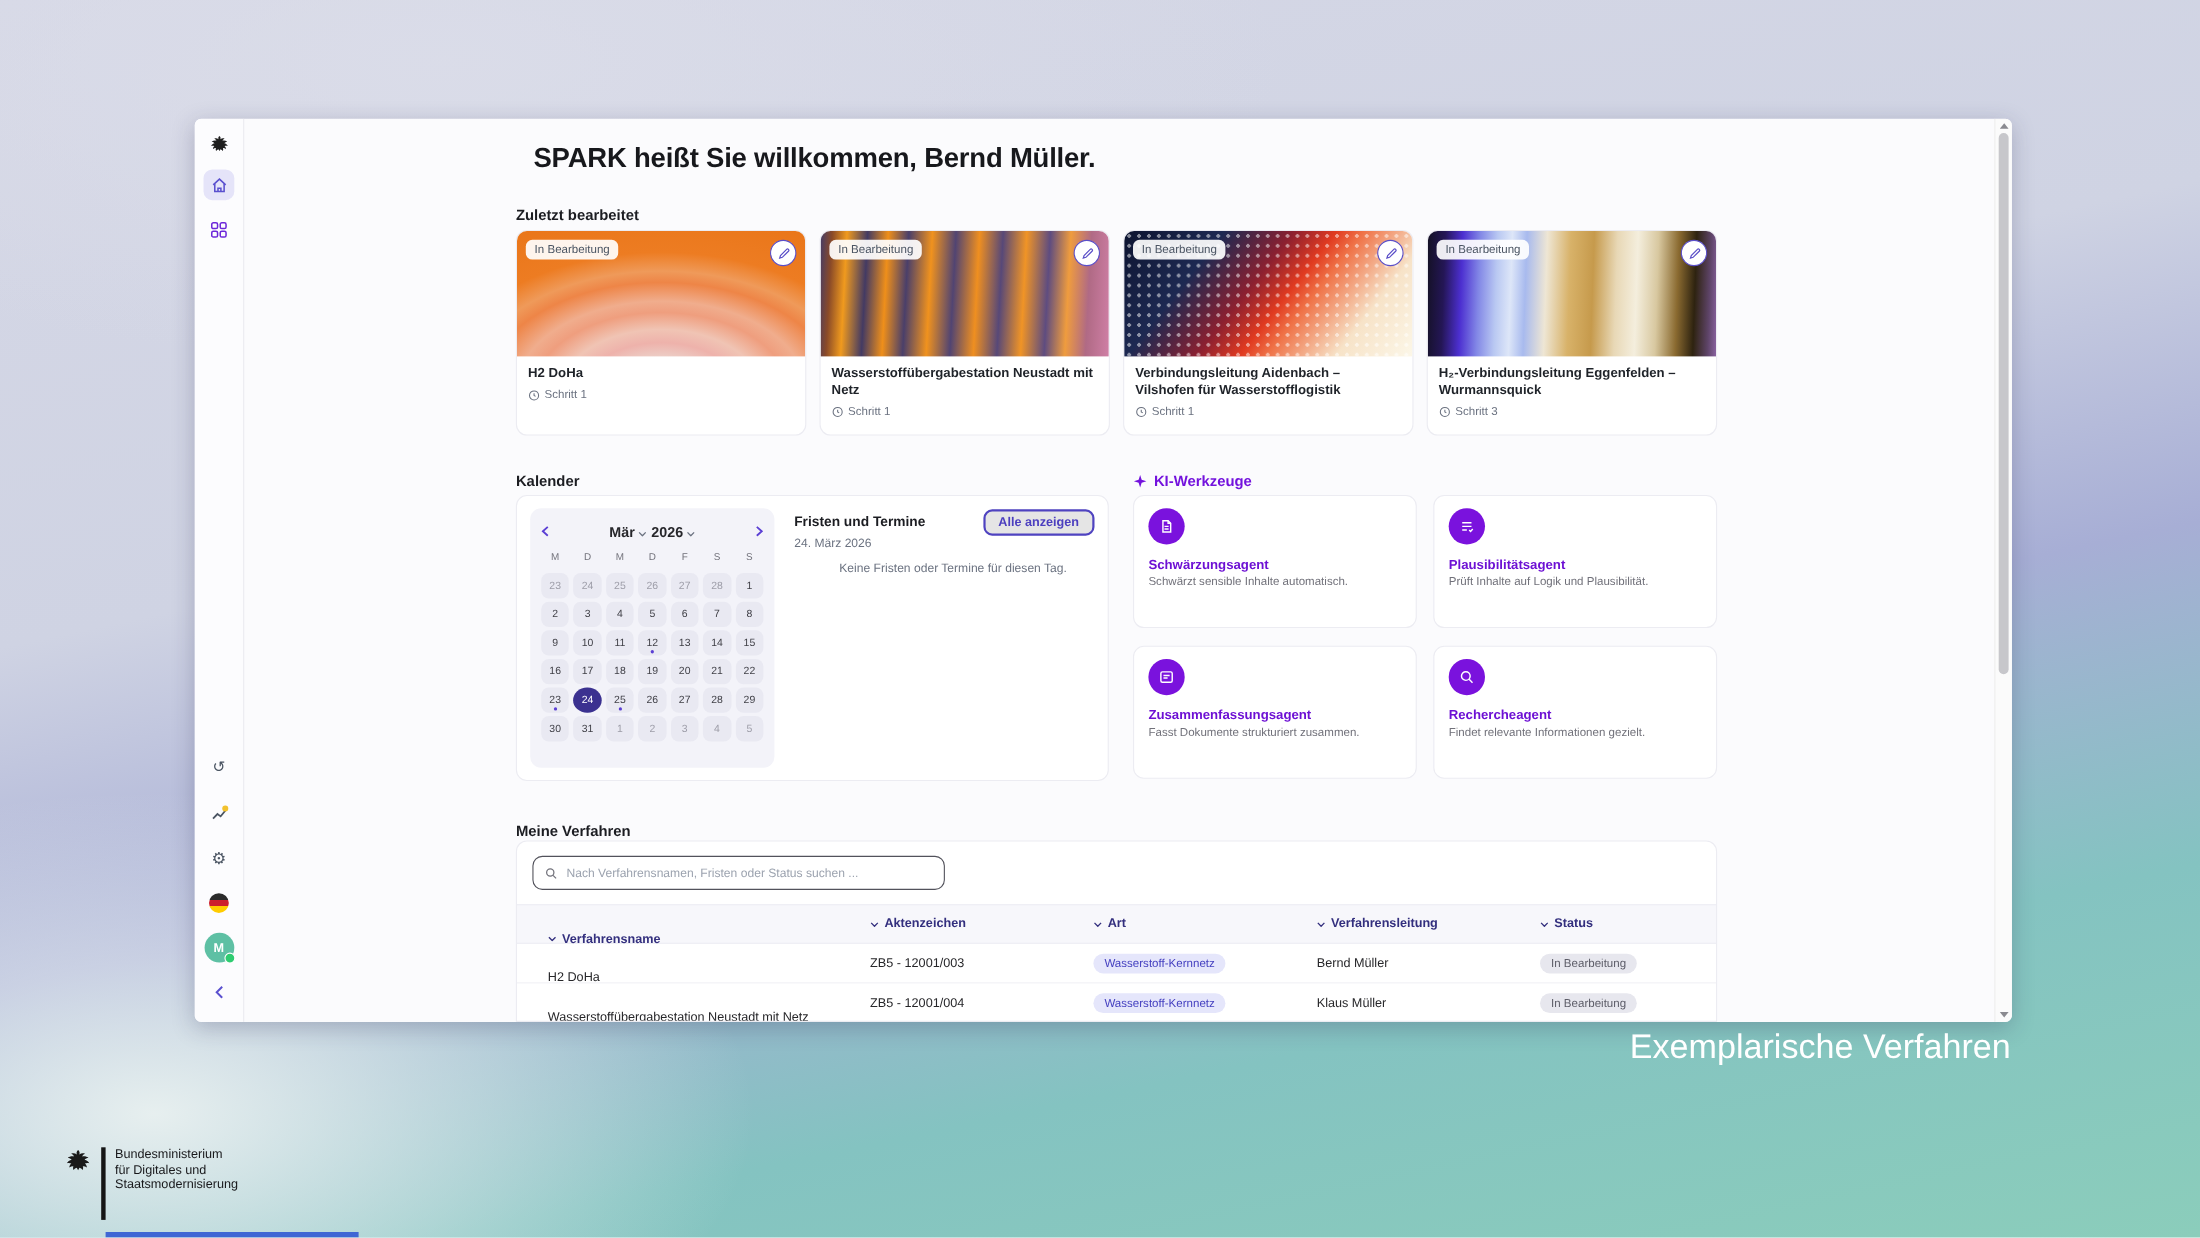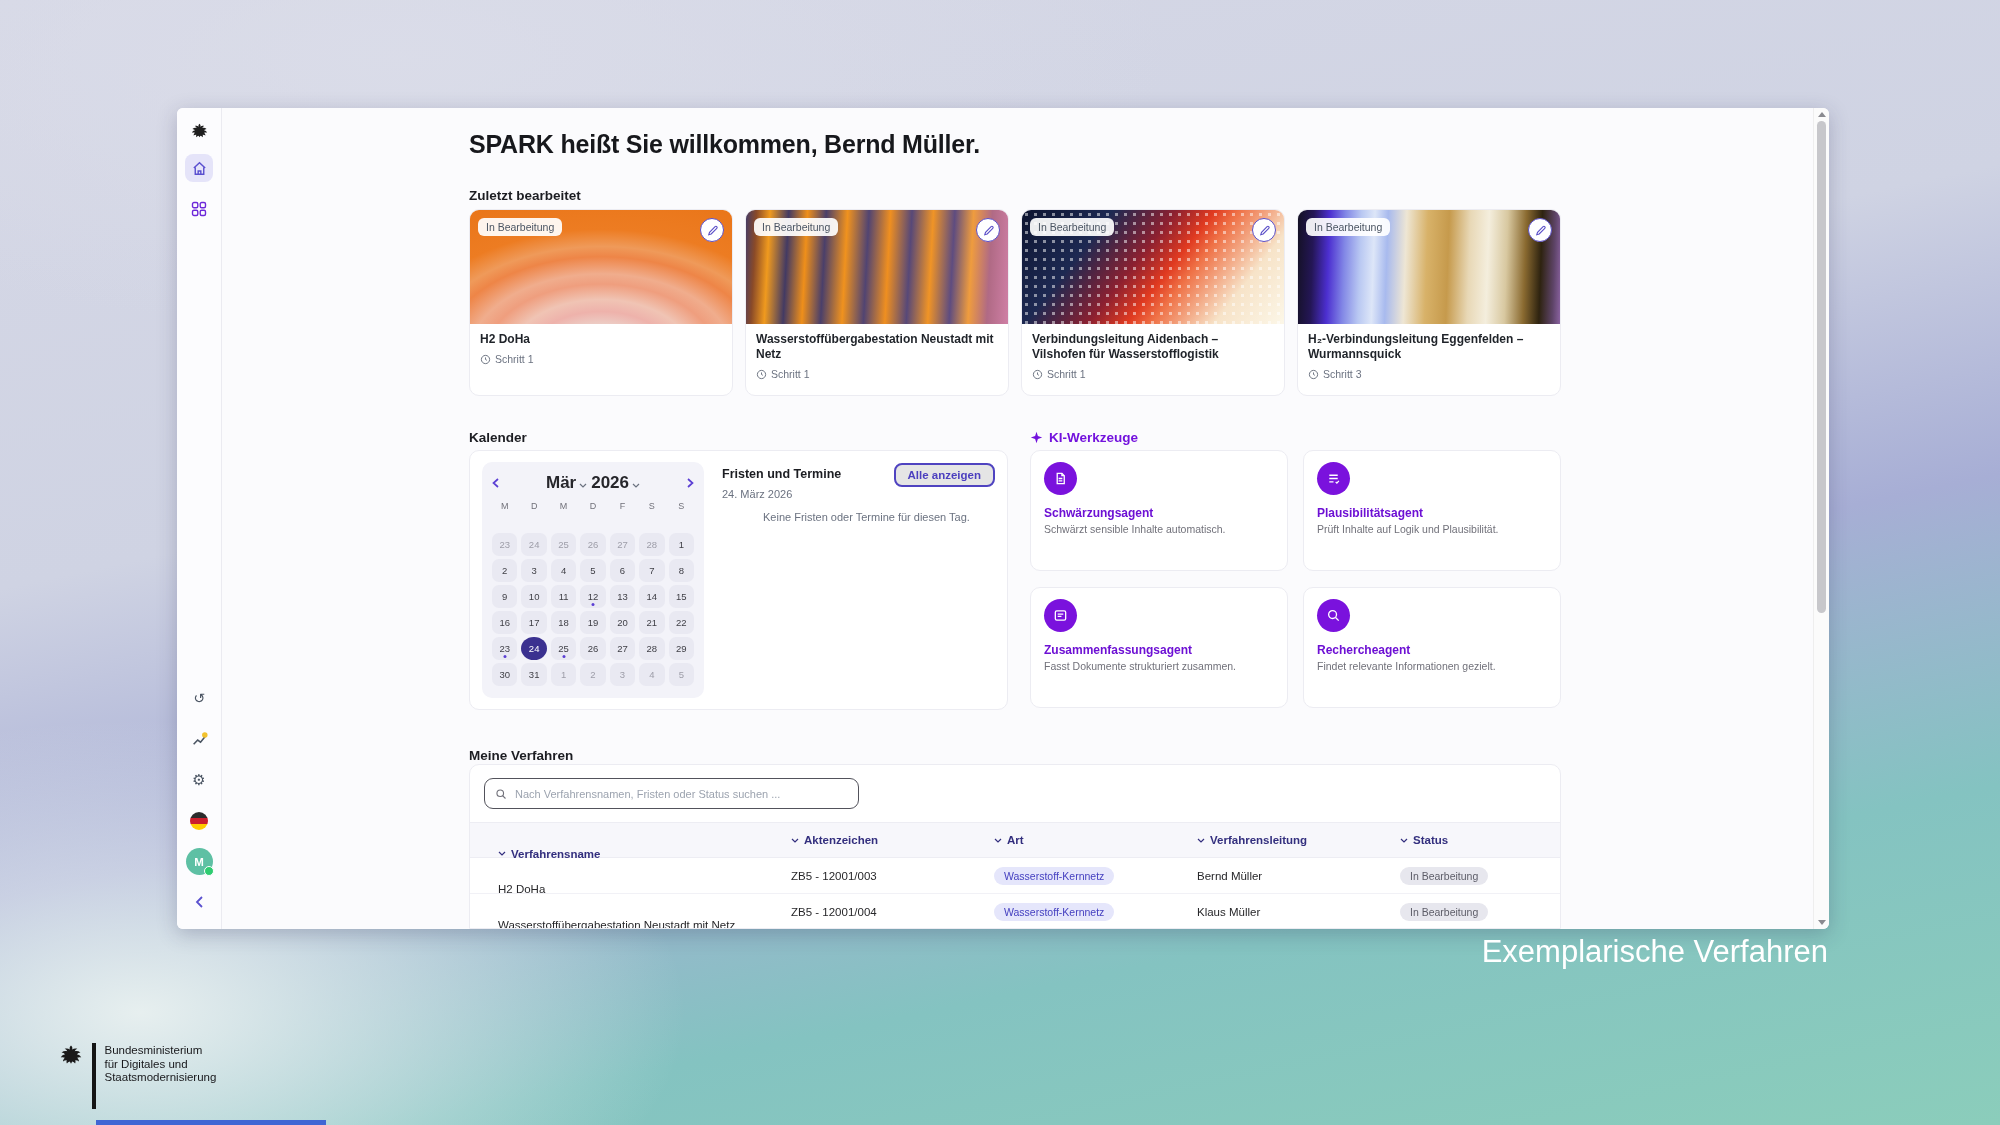--- a/index.html
+++ b/index.html
@@ -23,21 +23,21 @@
   .sb-btn{width:28px;height:28px;border-radius:8px;display:flex;align-items:center;justify-content:center;cursor:pointer;}
   .sb-btn.active{background:#e5e4f9;}
   .glyph{font-family:"DejaVu Sans",sans-serif;color:#4b5563;}
   .flag{width:18px;height:18px;border-radius:50%;background:linear-gradient(180deg,#2b2b2b 33%,#cc1f2d 33% 66%,#ffcc00 66%);}
   .avatar{width:27px;height:27px;border-radius:50%;background:#5ec0a4;position:relative;display:flex;align-items:center;justify-content:center;
           color:#fff;font-size:11.5px;font-weight:700;}
   .avatar .status{position:absolute;right:-1px;bottom:-1px;width:8px;height:8px;border-radius:50%;background:#2ecc71;border:1.5px solid #fff;}
 
   
   .content{position:absolute;left:292px;top:0;width:1092px;height:100%;}
-  .h1{position:absolute;top:22px;left:0;font-size:25px;font-weight:700;color:#17181c;letter-spacing:-.2px;}
+  .h1{position:absolute;top:22px;left:16px;font-size:25px;font-weight:700;color:#17181c;letter-spacing:-.2px;}
   .sec-label{position:absolute;font-size:13.5px;font-weight:700;color:#1c1d22;}
 
   
   #cards{position:absolute;top:101px;left:0;width:100%;display:grid;grid-template-columns:repeat(4,1fr);gap:12px;}
   .card{height:187px;border:1px solid #ececf2;border-radius:10px;background:#fff;overflow:hidden;position:relative;box-sizing:border-box;cursor:pointer;}
   .card-img{height:114px;position:relative;}
   .art-circles{background:radial-gradient(105% 150% at 50% 128%,#e1efe2 0%,#ecd6ce 16%,#eeb2ab 26%,#f0c4b4 33%,#ef9e7e 42%,#f0ad8d 48%,#ee8547 58%,#ef9a5a 64%,#ed7c22 74%,#e97518 100%);}
   .art-waves{background:linear-gradient(93deg,#453c66 0%,#8a4a28 4%,#f09a1e 9%,#433a63 16%,#ef8f1a 23%,#4a3f6a 30%,#f0921e 38%,#514472 46%,#ef8f20 54%,#574878 62%,#f09426 70%,#5e4c80 78%,#ef9c3e 85%,#b06a85 92%,#cf7fa5 100%);}
   .art-halftone{background:linear-gradient(128deg,#0d1430 0%,#1d2952 26%,#8c2030 44%,#e03a20 55%,#ef7146 62%,#f7e3c8 80%,#fcf7e8 100%);}
   .art-halftone::after{content:"";position:absolute;inset:0;background-image:radial-gradient(rgba(255,255,255,.5) 26%,rgba(255,255,255,0) 30%);background-size:9px 9px;}
@@ -47,26 +47,26 @@
             display:flex;align-items:center;justify-content:center;box-sizing:border-box;cursor:pointer;z-index:2;}
   .card-body{padding:8px 10px;}
   .card-title{font-size:12px;font-weight:700;color:#1f2329;line-height:1.25;}
   .card-step{margin-top:6px;display:flex;gap:4px;align-items:center;font-size:10.5px;color:#6b7280;}
 
   
   #cal-card{position:absolute;top:342px;left:0;width:539px;height:260px;border:1px solid #ececf2;border-radius:10px;background:#fff;box-sizing:border-box;}
   .mini-cal{position:absolute;left:12px;top:11px;width:222px;bottom:11px;background:#f3f3f9;border-radius:10px;padding:9px 10px;box-sizing:border-box;}
   .cal-nav{display:flex;align-items:center;justify-content:space-between;height:24px;}
   .cal-arrow{color:#5b3fd4;cursor:pointer;display:flex;align-items:center;}
-  .cal-sel{display:flex;align-items:center;gap:4px;font-size:17px;font-weight:700;color:#26262b;}
+  .cal-sel{display:flex;align-items:center;gap:4px;font-size:13px;font-weight:700;color:#26262b;}
   .cal-sel .dd{display:flex;align-items:center;gap:3px;cursor:pointer;}
   .cal-weekdays,.cal-grid{display:grid;grid-template-columns:repeat(7,1fr);gap:3px 4px;}
   .cal-weekdays{margin-top:5px;font-size:9px;color:#71717a;text-align:center;}
   .cal-weekdays span{height:13px;line-height:13px;}
-  .cal-grid{margin-top:20px;}
+  .cal-grid{margin-top:8px;}
   .day{height:23px;border-radius:7px;background:#e9e9f2;display:flex;align-items:center;justify-content:center;
        font-size:9.5px;color:#3f3f46;position:relative;cursor:pointer;}
   .day.muted{color:#9d9da8;}
   .day.selected{background:#3b3190;color:#fff;border-radius:50%;}
   .day .dot{position:absolute;bottom:2px;left:50%;transform:translateX(-50%);width:3px;height:3px;border-radius:50%;background:#5b3fd4;}
   .fristen{position:absolute;left:252px;top:16px;right:14px;}
   .fristen-title{font-size:12.5px;font-weight:700;color:#1c1d22;}
   .fristen-date{margin-top:7px;font-size:11px;color:#6b7280;}
   .fristen-empty{margin-top:11px;font-size:11px;color:#6b7280;padding-left:41px;}
   .show-all{position:absolute;top:12px;right:12px;border:2px solid #4f43c0;border-radius:8px;padding:4px 12px;

